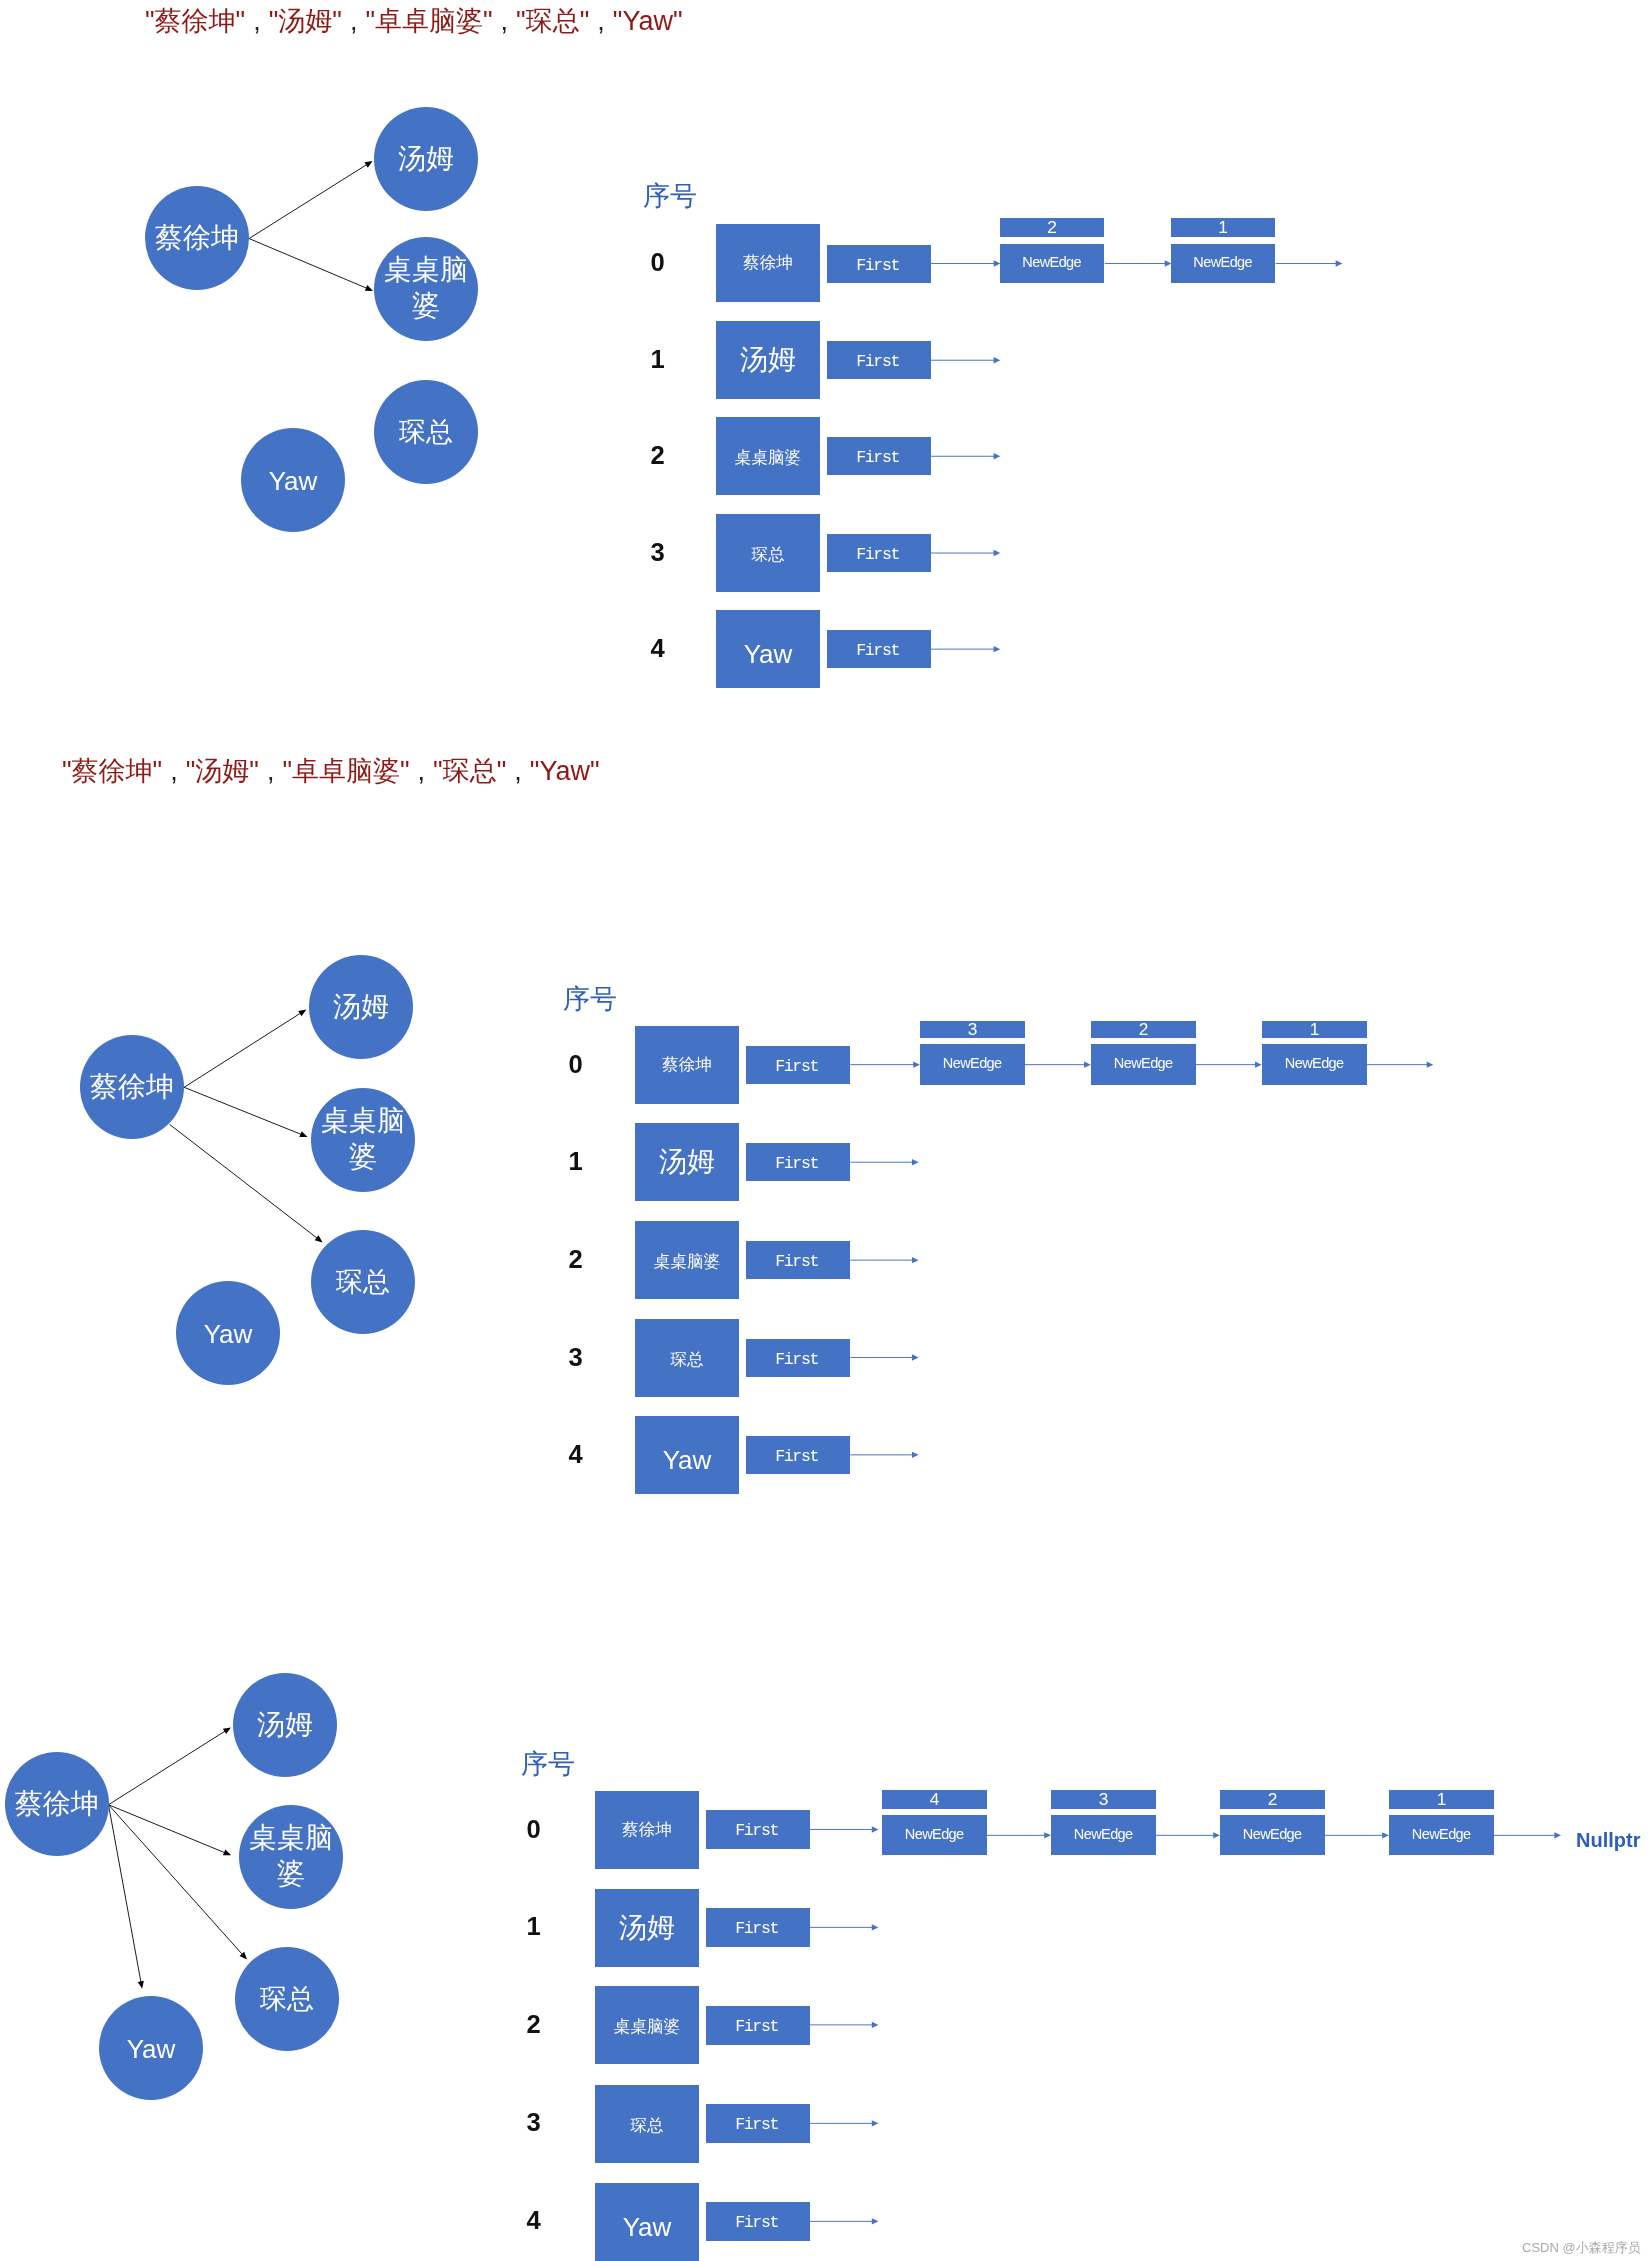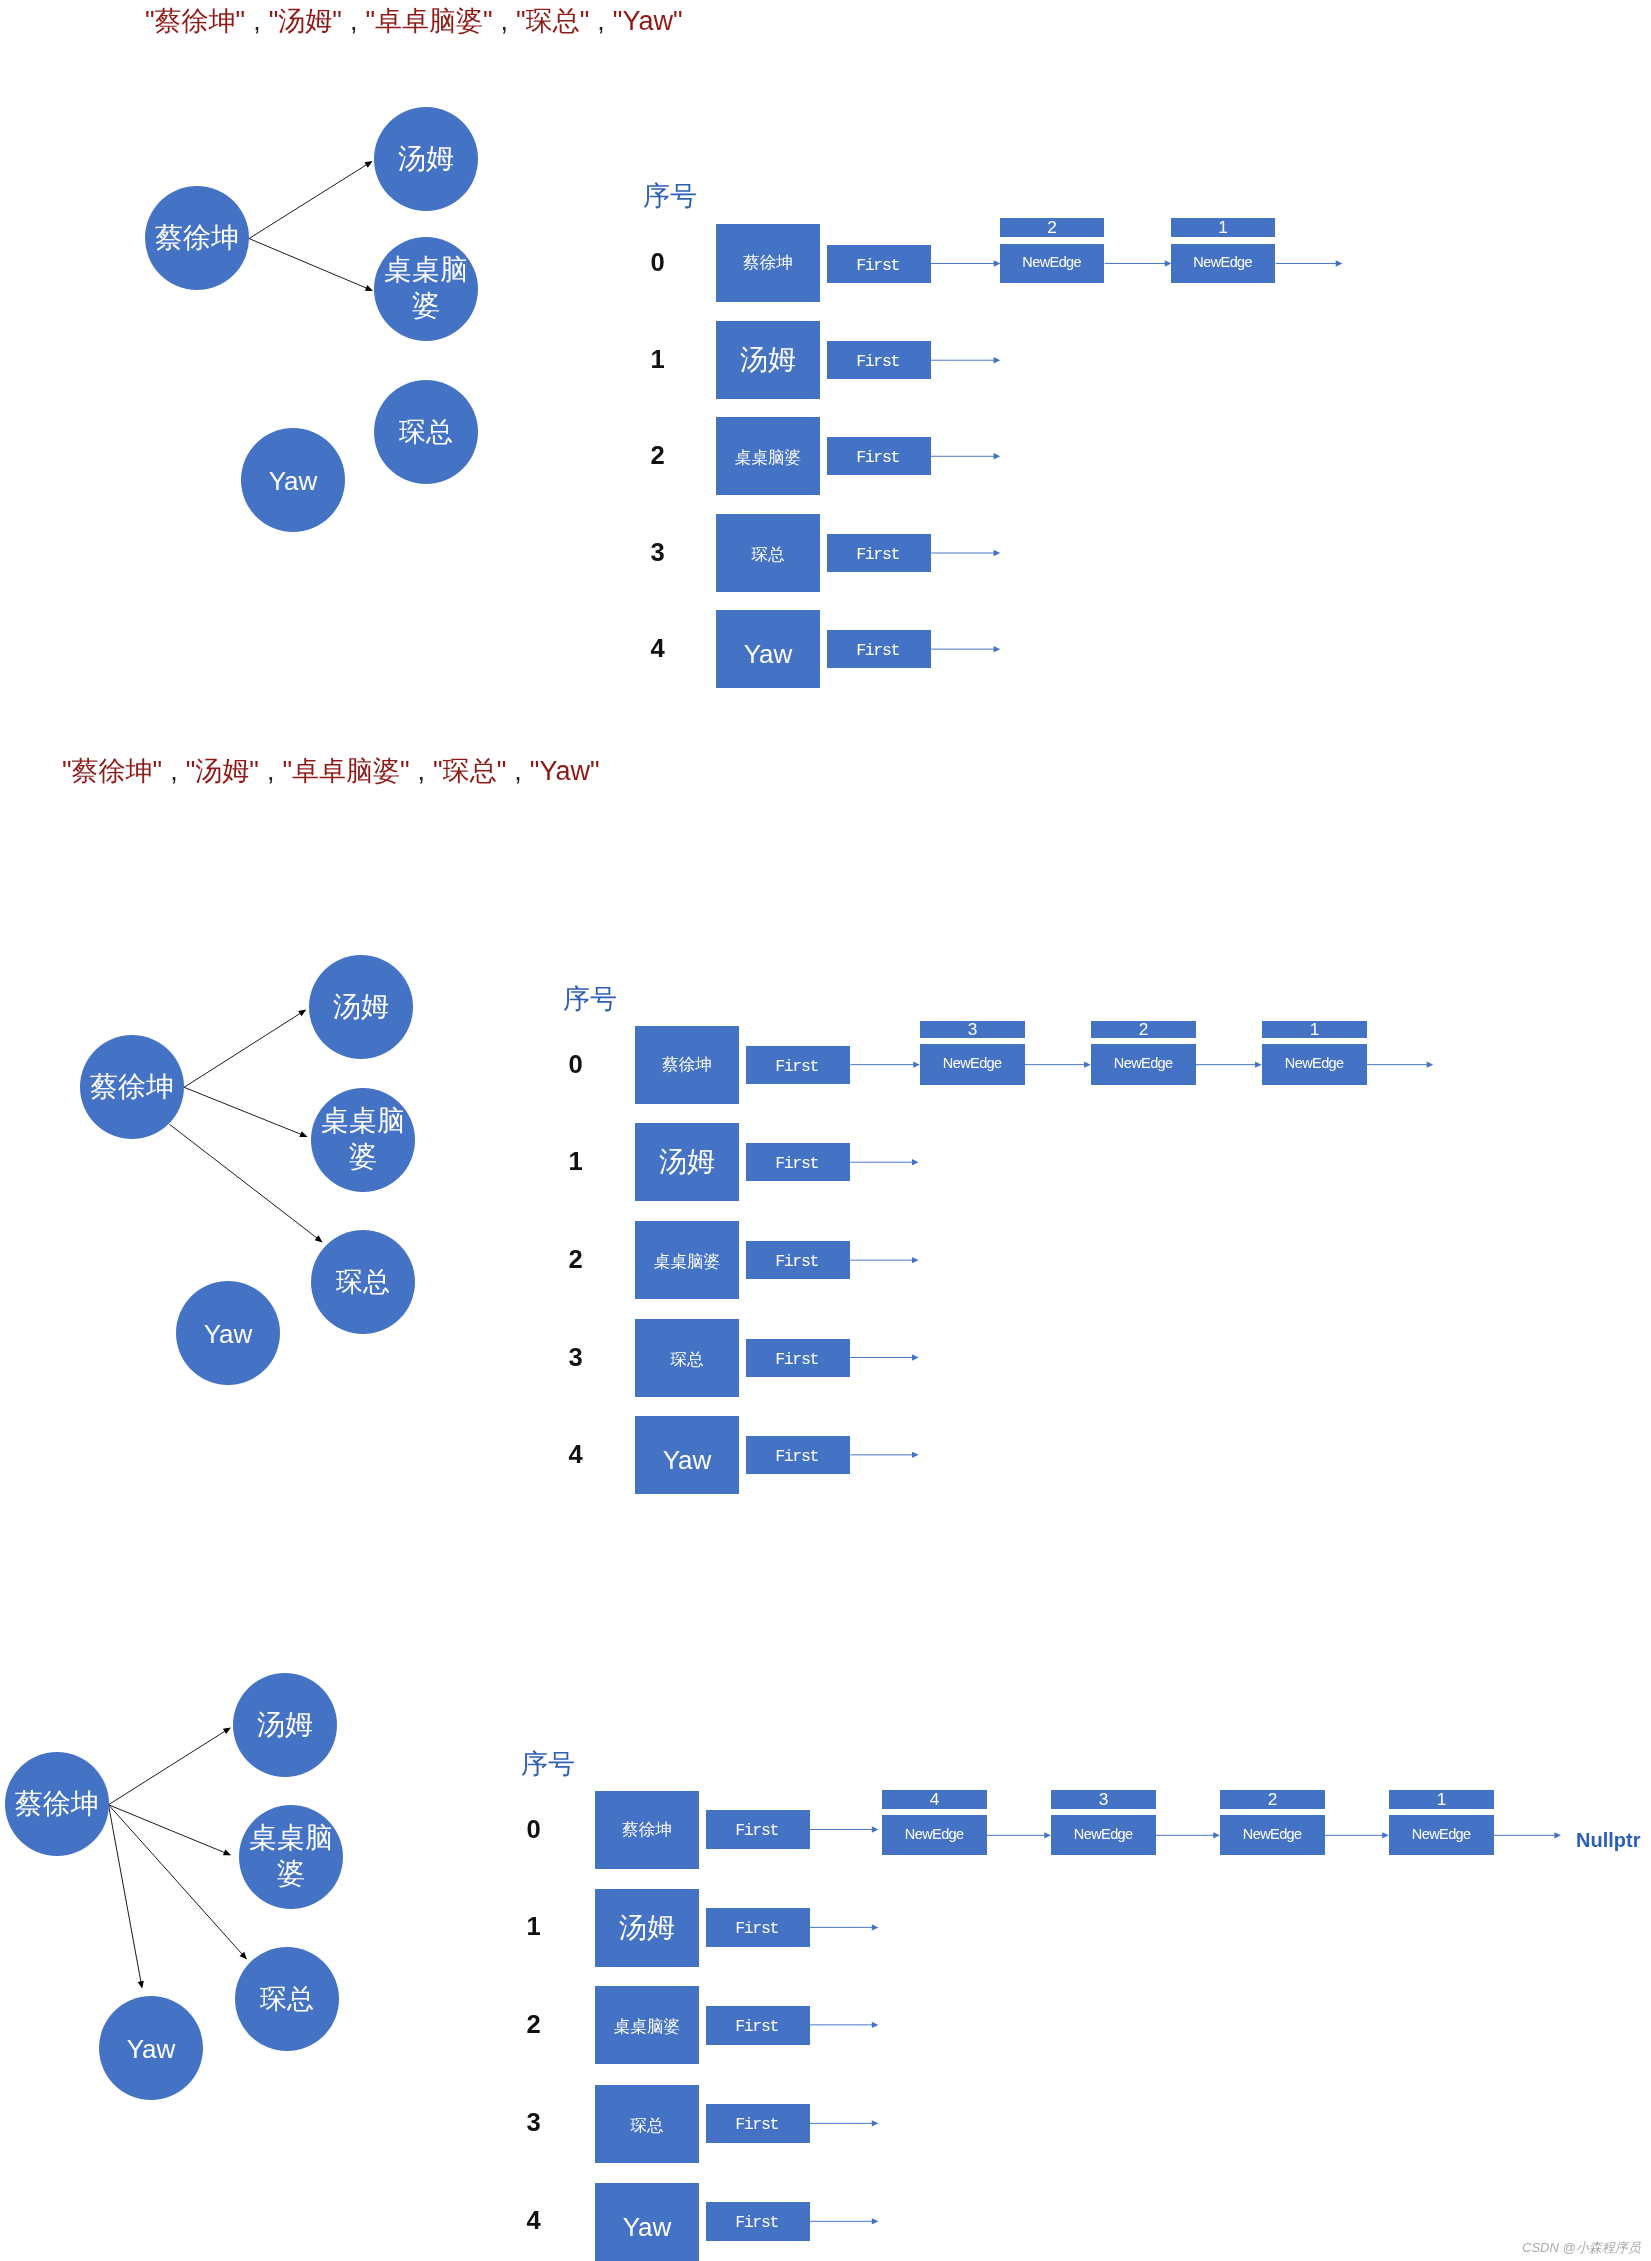--- a/index.html
+++ b/index.html
@@ -25,21 +25,21 @@
         align-items:center;justify-content:center;
         font-family:"Liberation Mono",monospace;font-size:16.6px;letter-spacing:-1.4px;
         text-indent:-2.8px;padding-top:2.8px;box-sizing:border-box;}
   .ebox{position:absolute;background:#4472C4;color:#fff;display:flex;
         align-items:center;justify-content:center;
         font-family:"Liberation Sans",sans-serif;font-size:14.5px;letter-spacing:-0.6px;
         text-indent:-0.6px;padding-bottom:2.1px;box-sizing:border-box;}
   .etop{position:absolute;background:#4472C4;color:#fff;display:flex;
         align-items:center;justify-content:center;font-size:17.3px;}
   .nullptr{color:#2E5FB6;font-weight:bold;font-size:20px;line-height:1;white-space:nowrap;}
-  .csdn{color:#a9a9a9;font-size:13px;line-height:1;white-space:nowrap;font-style:italic;}
+  .csdn{color:#a9a9a9;font-size:13px;line-height:1;white-space:nowrap;}
   svg.ov{position:absolute;left:0;top:0;width:1651px;height:2261px;overflow:visible;}
 
 </style>
 </head>
 <body>
 
 <svg class="ov" viewBox="0 0 2389 3272">
   <g>
       <line x1="360.3" y1="345.2" x2="531.4" y2="237.7" stroke="#000000" stroke-width="1.3"></line>
       <path d="M 539 232.9 L 532.1 242.6 L 527.3 234.9 Z" fill="#000000"></path>

